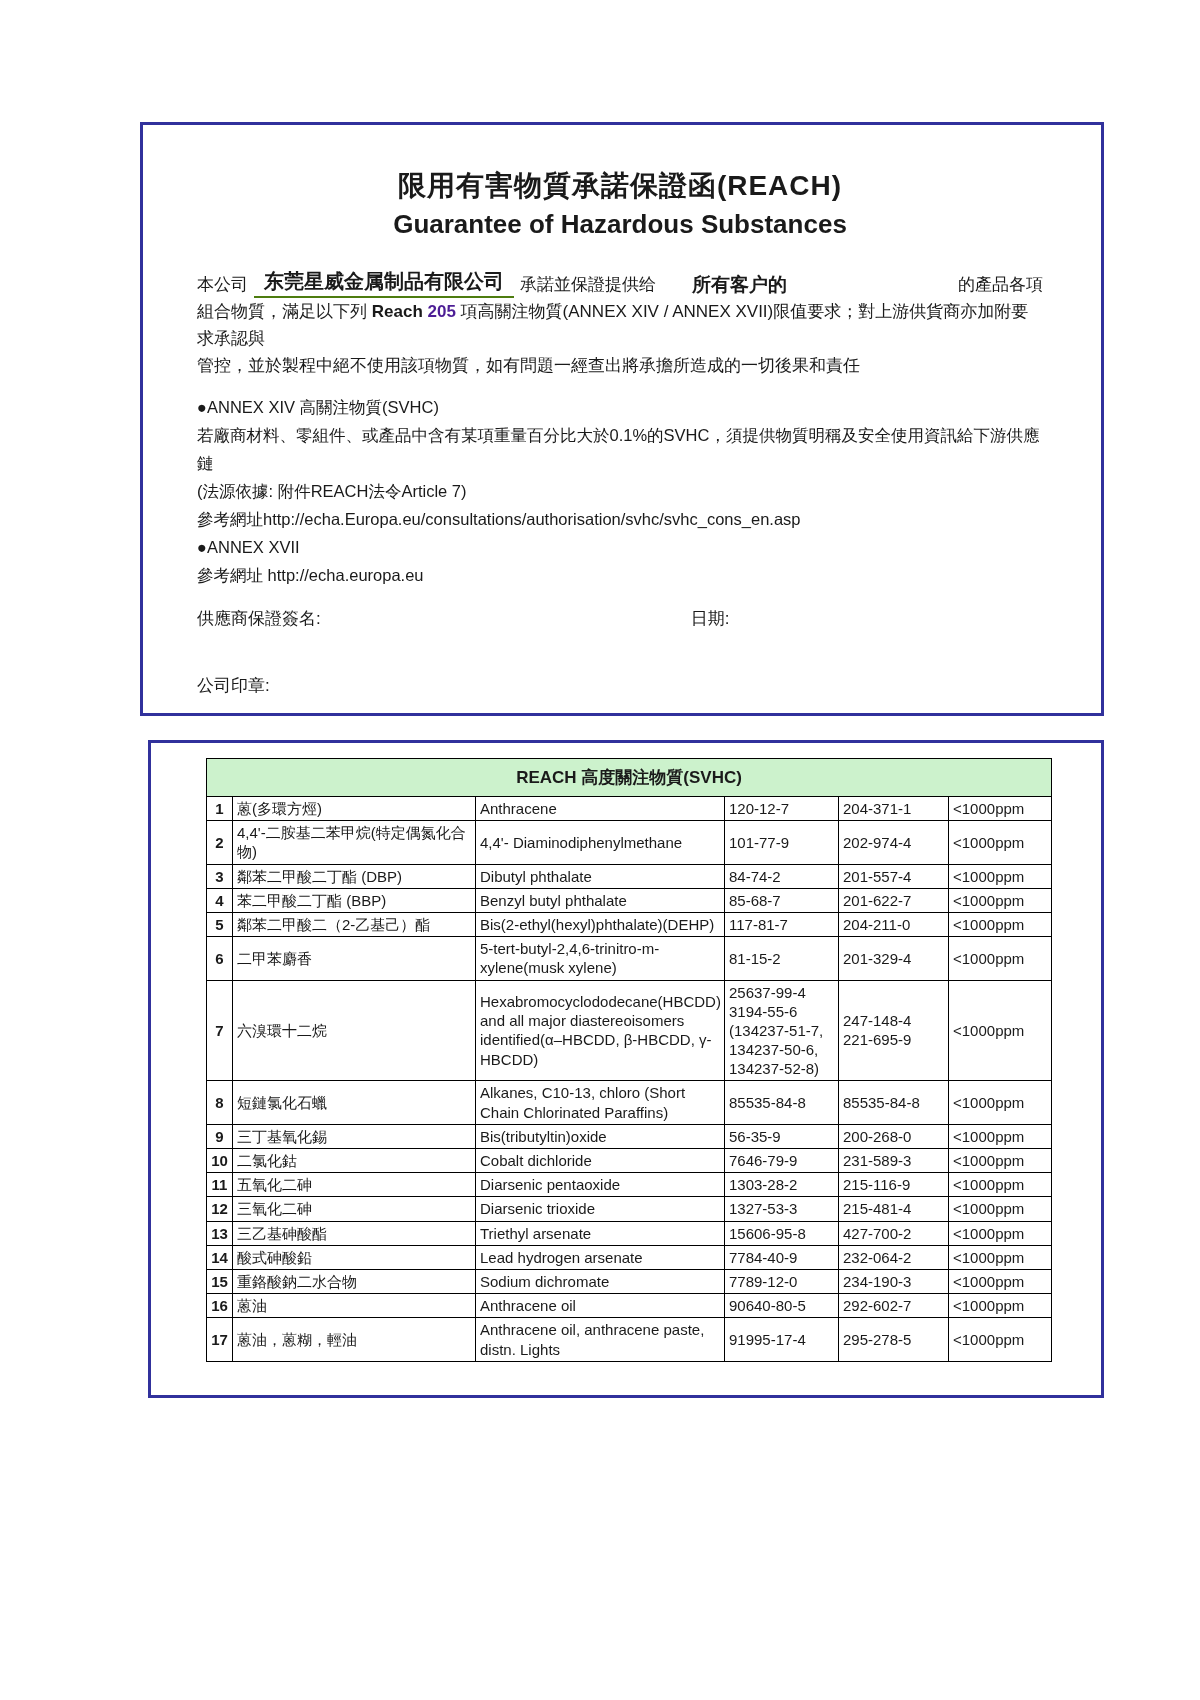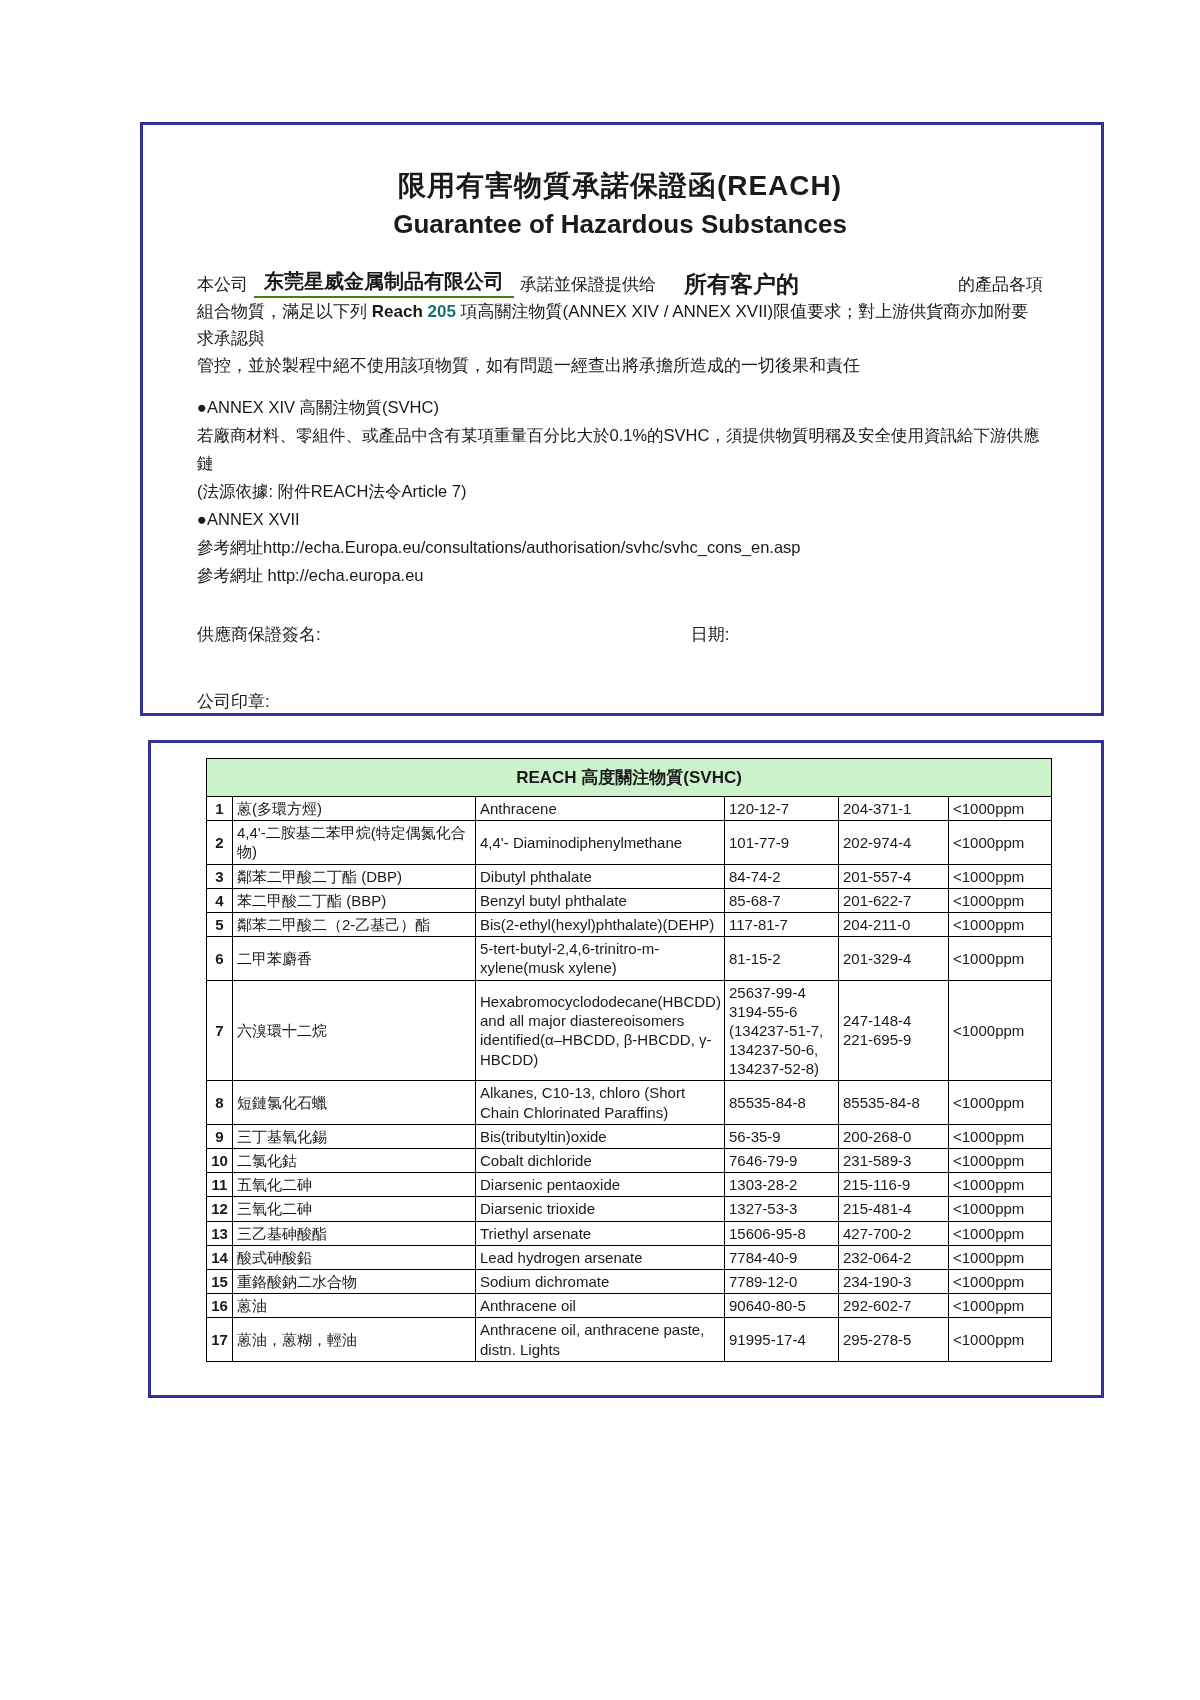--- a/index.html
+++ b/index.html
@@ -10,26 +10,26 @@
   .letter-box{
     position:absolute;left:140px;top:122px;width:964px;height:594px;
     border:3px solid #31319c;background:#ffffff;
     padding:42px 58px 0 54px;box-sizing:border-box;
   }
   .title-zh{font-size:28px;font-weight:bold;text-align:center;margin:0 0 4px 0;letter-spacing:1px;}
   .title-en{font-size:26px;font-weight:bold;text-align:center;margin:0 0 28px 0;}
   .intro{font-size:17px;line-height:27px;}
   .intro-line1{display:flex;align-items:flex-end;white-space:nowrap;}
   .company-name{font-size:20px;font-weight:bold;border-bottom:2px solid #4d7c0f;padding:0 10px 1px 10px;margin:0 6px;}
-  .customer{font-weight:bold;font-size:23px;margin-left:28px;}
+  .customer{font-weight:bold;font-size:19px;margin-left:36px;}
   .tail{margin-left:auto;}
   .reach-word{font-weight:bold;}
-  .reach-num{font-weight:bold;color:#0f766e;}
+  .reach-num{font-weight:bold;color:#4c1d95;}
   .annex{font-size:16.5px;line-height:28px;margin-top:14px;}
-  .sig-row{display:flex;margin-top:34px;font-size:17px;}
+  .sig-row{display:flex;margin-top:18px;font-size:17px;}
   .date-label{margin-left:370px;}
   .seal-row{margin-top:44px;font-size:17px;}
   .note-row{margin-top:48px;font-size:16px;}
 
   
   .table-box{
     position:absolute;left:148px;top:740px;width:956px;height:658px;
     border:3px solid #31319c;background:#ffffff;
     padding:15px 0 0 55px;box-sizing:border-box;
   }
@@ -66,22 +66,22 @@
         <span class="tail">的產品各項</span>
       </div>
       <div><span>組合物質，滿足以下列 </span><span class="reach-word">Reach </span><span class="reach-num">205</span><span> 項高關注物質(ANNEX XIV / ANNEX XVII)限值要求；對上游供貨商亦加附要求承認與</span></div>
       <div>管控，並於製程中絕不使用該項物質，如有問題一經查出將承擔所造成的一切後果和責任</div>
     </div>
 
     <div class="annex">
         <div>●ANNEX XIV 高關注物質(SVHC)</div>
         <div>若廠商材料、零組件、或產品中含有某項重量百分比大於0.1%的SVHC，須提供物質明稱及安全使用資訊給下游供應鏈</div>
         <div>(法源依據: 附件REACH法令Article 7)</div>
+        <div>參考網址http://echa.Europa.eu/consultations/authorisation/svhc/svhc_cons_en.asp</div>
         <div>●ANNEX XVII</div>
-        <div>參考網址http://echa.Europa.eu/consultations/authorisation/svhc/svhc_cons_en.asp</div>
         <div>參考網址 http://echa.europa.eu</div>
       </div>
 
     <div class="sig-row">
       <span>供應商保證簽名:</span>
       <span class="date-label">日期:</span>
     </div>
 
     <div class="seal-row">公司印章:</div>
 

